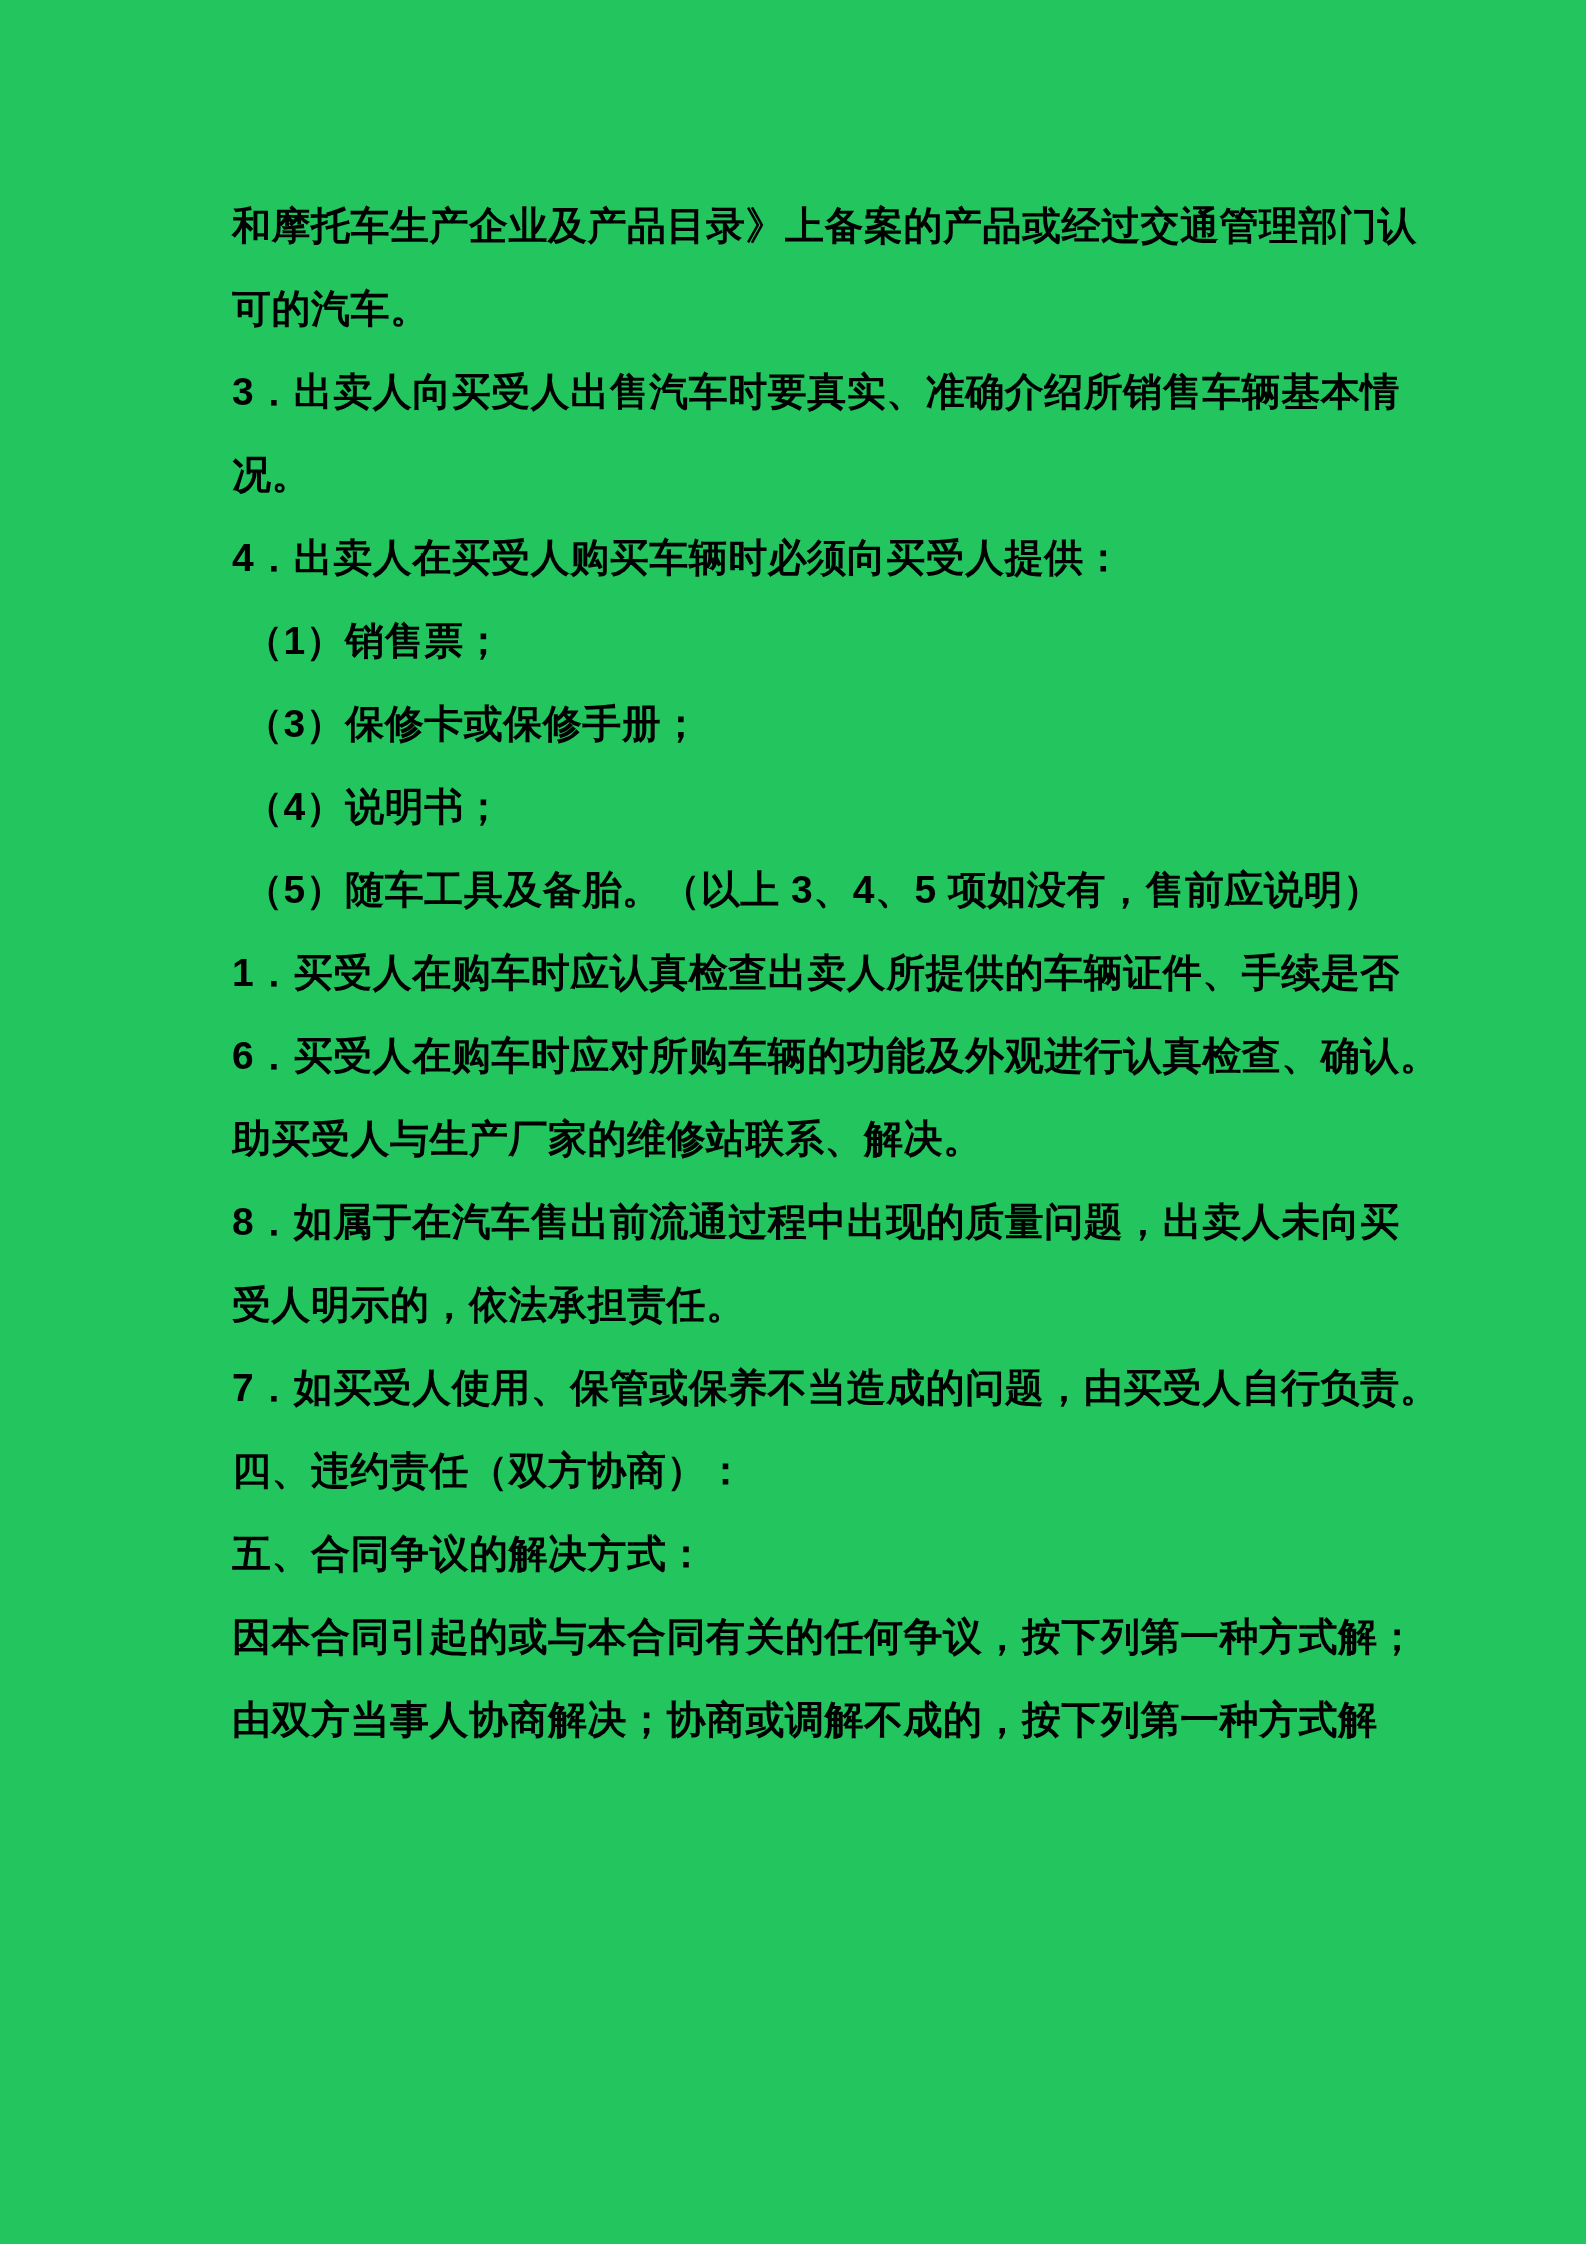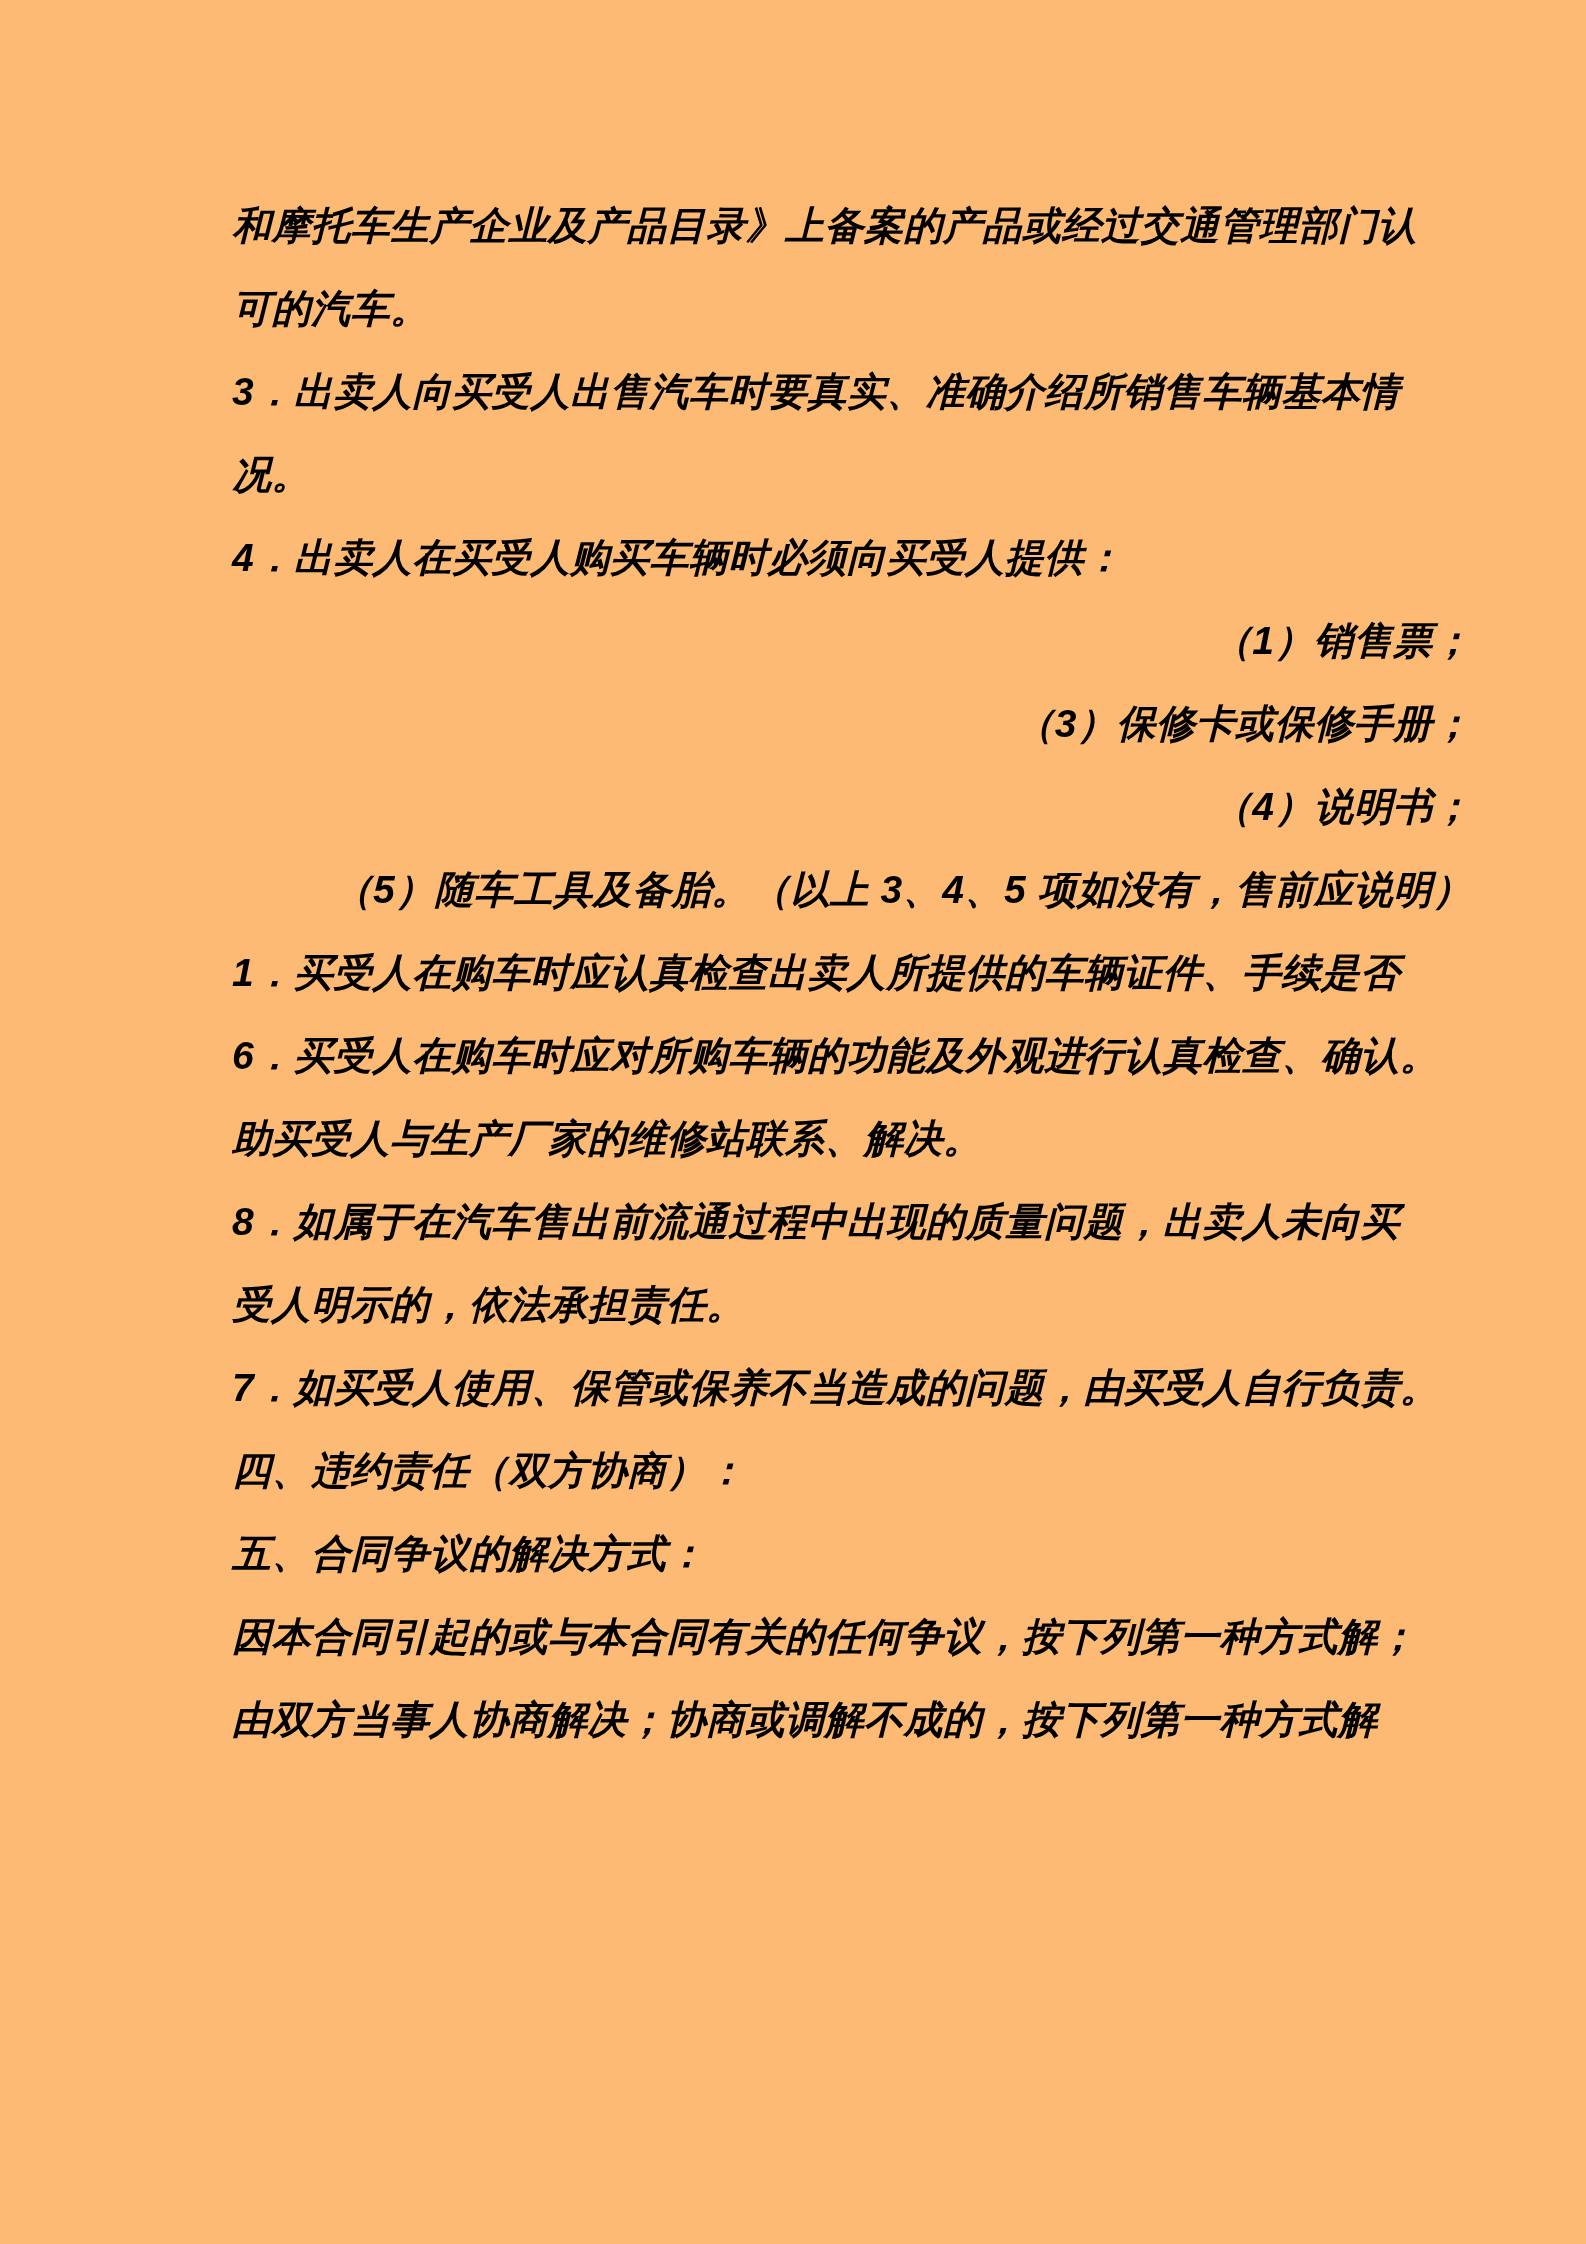--- a/index.html
+++ b/index.html
@@ -10,41 +10,39 @@
   body {
     width: 1586px;
     height: 2244px;
     position: relative;
     overflow: hidden;
     font-family: "Liberation Sans", sans-serif;
   }
   .page {
     position: absolute;
     inset: 0;
-    background: #fdba74;
-    font-style: italic;
+    background: #22c55e;
   }
   .doc-body {
     position: absolute;
     top: 184px;
     left: 232px;
     width: 1240px;
   }
   .text-line {
     font-family: "Liberation Sans", sans-serif;
     font-weight: 700;
     font-size: 39px;
     line-height: 83px;
     letter-spacing: 0.5px;
     color: #000000;
     white-space: nowrap;
   }
   .text-line.indent {
     padding-left: 12px;
-    text-align: right;
   }
 </style>
 </head>
 <body>
 
 <div class="page">
   <div class="doc-body">
       <div class="text-line">和摩托车生产企业及产品目录》上备案的产品或经过交通管理部门认</div>
       <div class="text-line">可的汽车。</div>
       <div class="text-line">3．出卖人向买受人出售汽车时要真实、准确介绍所销售车辆基本情</div>

